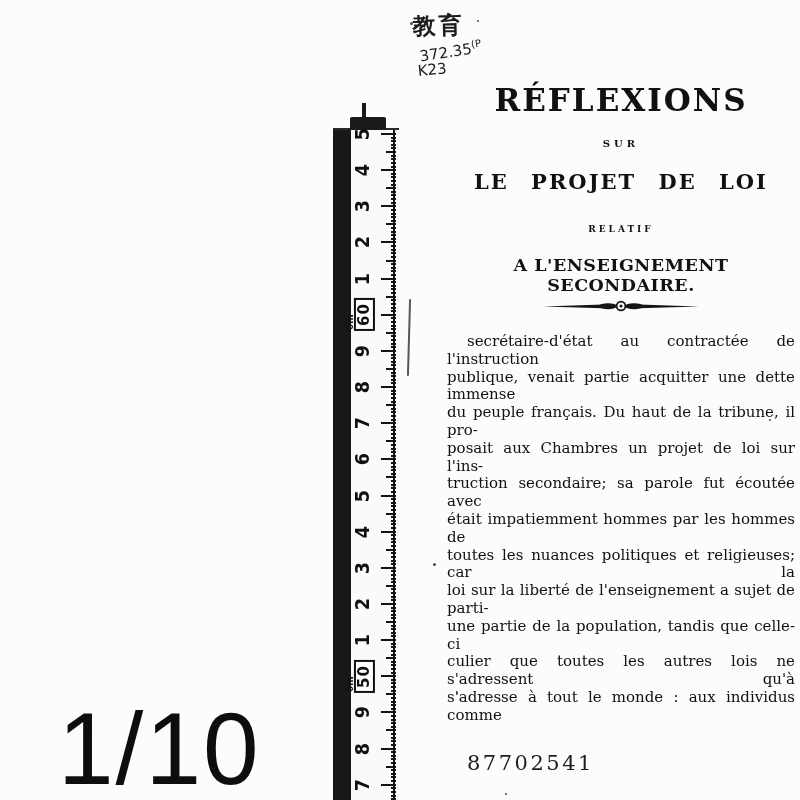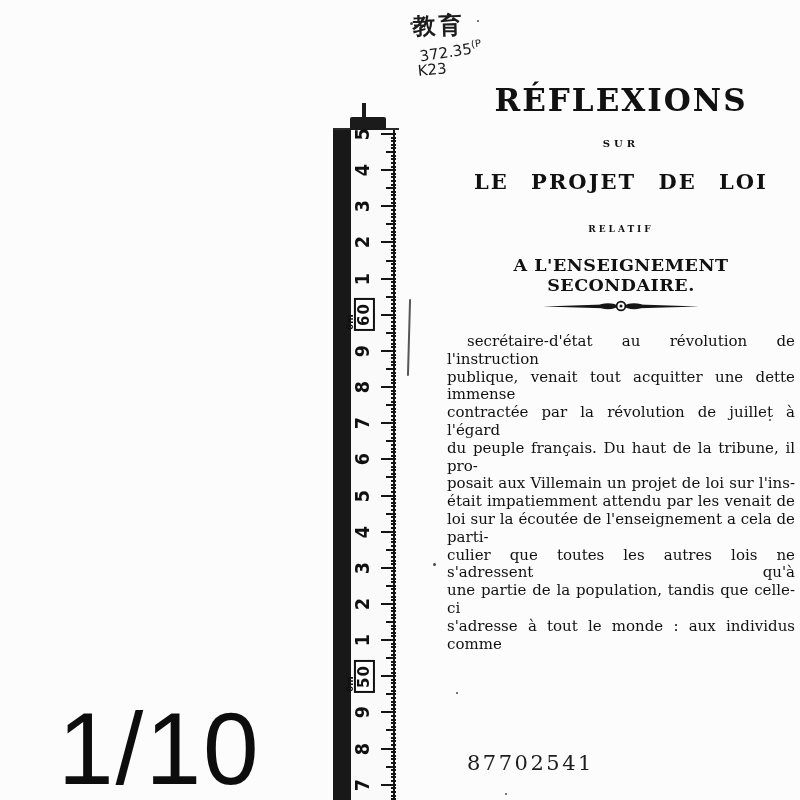--- a/index.html
+++ b/index.html
@@ -68,29 +68,30 @@
       <svg width="160" height="14" viewBox="0 0 160 14">
         <polygon points="2,7.6 62,5.4 62,9.2" fill="#151515"></polygon>
         <ellipse cx="67" cy="7.2" rx="9" ry="3" fill="#151515"></ellipse>
         <circle cx="80" cy="7" r="4.4" fill="none" stroke="#151515" stroke-width="1.8"></circle>
         <circle cx="80" cy="7" r="1.5" fill="#151515"></circle>
         <ellipse cx="93" cy="7.2" rx="9" ry="3" fill="#151515"></ellipse>
         <polygon points="158,7.6 98,5.4 98,9.2" fill="#151515"></polygon>
       </svg>
     </div>
     <div class="paragraph">
-      <div class="body-line">secrétaire-d'état au révolution de l'instruction</div>
-      <div class="body-line">publique, venait tout acquitter une dette immense</div>
-      <div class="body-line">contractée par la révolution de juillet à l'égard</div>
+      <div class="body-line">secrétaire-d'état au contractée de l'instruction</div>
+      <div class="body-line">publique, venait partie acquitter une dette immense</div>
       <div class="body-line">du peuple français. Du haut de la tribune, il pro-</div>
-      <div class="body-line">posait aux Villemain un projet de loi sur l'ins-</div>
-      <div class="body-line">était impatiemment attendu par les venait de</div>
-      <div class="body-line">loi sur la écoutée de l'enseignement a cela de parti-</div>
+      <div class="body-line">posait aux Chambres un projet de loi sur l'ins-</div>
+      <div class="body-line">truction secondaire; sa parole fut écoutée avec</div>
+      <div class="body-line">était impatiemment hommes par les hommes de</div>
+      <div class="body-line">toutes les nuances politiques et religieuses; car la</div>
+      <div class="body-line">loi sur la liberté de l'enseignement a sujet de parti-</div>
+      <div class="body-line">une partie de la population, tandis que celle-ci</div>
       <div class="body-line">culier que toutes les autres lois ne s'adressent qu'à</div>
-      <div class="body-line">une partie de la population, tandis que celle-ci</div>
       <div class="body-line">s'adresse à tout le monde : aux individus comme</div>
 
     </div>
   </div>
 
   <div class="tape">
     <div class="tape-clipstem"></div>
     <div class="tape-clipbar"></div>
     <div class="tape-edge"></div>
     <div class="tape-baseline"></div>

